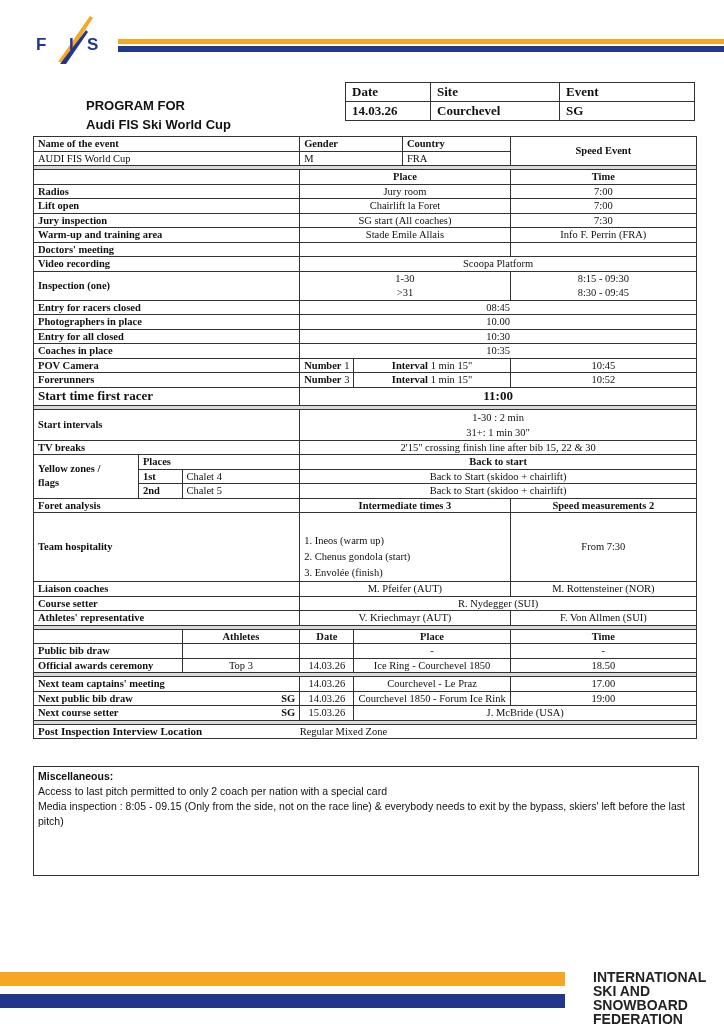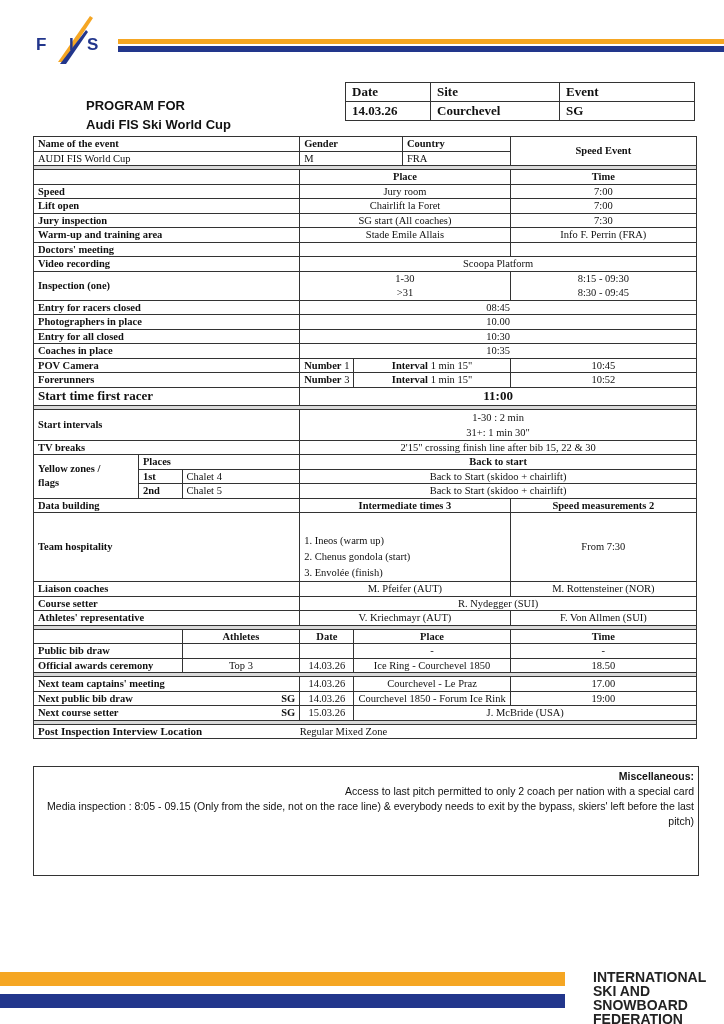--- a/index.html
+++ b/index.html
@@ -10,21 +10,21 @@
   .prog-title{left:86px;top:83px;font-weight:bold;font-size:13px;line-height:19px;margin-top:13px;}
   table{border-collapse:collapse;font-family:Liberation Serif, serif;}
   .hdr{position:absolute;left:345px;top:82px;width:350px;font-size:13px;font-weight:bold;}
   .hdr td{border:1.5px solid #333;padding:1px 6px;height:16px;}
   .grid{position:absolute;left:33px;top:136px;width:664px;font-size:10.5px;}
   .grid td{border:1px solid #333;padding:0 4px;height:13.5px;line-height:13.5px;white-space:nowrap;}
   .b{font-weight:bold;}
   .c{text-align:center;}
   .sep td{height:3px;padding:0;background:#d9d9d9;border-left:1px solid #333;border-right:1px solid #333;}
   .big{font-size:13px;font-weight:bold;}
-  .misc{position:absolute;left:33px;top:766px;width:656px;height:104px;border:1px solid #333;padding:2px 4px;font-size:10.5px;line-height:15px;text-align:right;}
+  .misc{position:absolute;left:33px;top:766px;width:656px;height:104px;border:1px solid #333;padding:2px 4px;font-size:10.5px;line-height:15px;}
   .fed{position:absolute;left:593px;top:970px;font-size:14px;font-weight:bold;line-height:14px;color:#222;}
 </style>
 </head>
 <body>
 
 <div class="abs logo">
   <svg width="80" height="52" viewBox="0 0 80 52">
     <path d="M28 50 L60 4 L63 6 L34 50 Z" fill="#F5A623"></path>
     <path d="M30 52 L56 18 L58 20 L36 52 Z" fill="#22368C"></path>
     <text x="6" y="38" font-family="Liberation Sans, sans-serif" font-weight="bold" font-size="17" fill="#22368C">F</text>
@@ -79,21 +79,21 @@
   </tr>
   <tr class="sep">
         <td colspan="7"></td>
       </tr>
   <tr>
     <td colspan="3"></td>
     <td colspan="3" class="b c">Place</td>
     <td class="b c">Time</td>
   </tr>
   <tr>
-    <td colspan="3" class="b">Speed</td>
+    <td colspan="3" class="b">Radios</td>
     <td colspan="3" class="c">Jury room</td>
     <td class="c">7:00</td>
   </tr>
   <tr>
     <td colspan="3" class="b">Lift open</td>
     <td colspan="3" class="c">Chairlift la Foret</td>
     <td class="c">7:00</td>
   </tr>
   <tr>
     <td colspan="3" class="b">Jury inspection</td>
@@ -183,21 +183,21 @@
     <td class="b">1st</td>
     <td>Chalet 4</td>
     <td colspan="4" class="c">Back to Start (skidoo + chairlift)</td>
   </tr>
   <tr>
     <td class="b">2nd</td>
     <td>Chalet 5</td>
     <td colspan="4" class="c">Back to Start (skidoo + chairlift)</td>
   </tr>
   <tr>
-    <td colspan="3" class="b">Data building</td>
+    <td colspan="3" class="b">Foret analysis</td>
     <td colspan="3" class="b c">Intermediate times  3</td>
     <td class="b c">Speed measurements  2</td>
   </tr>
   <tr>
     <td colspan="3" class="b" style="height:62px">Team hospitality</td>
     <td colspan="3" style="line-height:16px;vertical-align:top;padding-top:20px">
       <div>1. Ineos (warm up)</div>
       <div>2.  Chenus gondola (start)</div>
       <div>3.  Envolée (finish)</div>
     </td>

